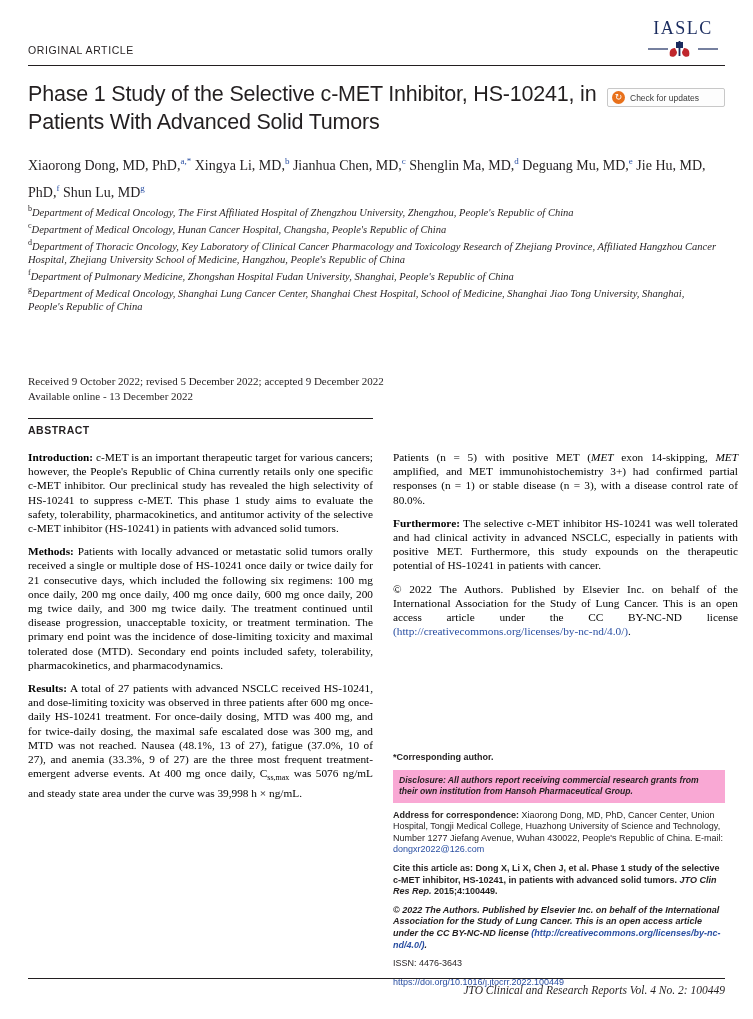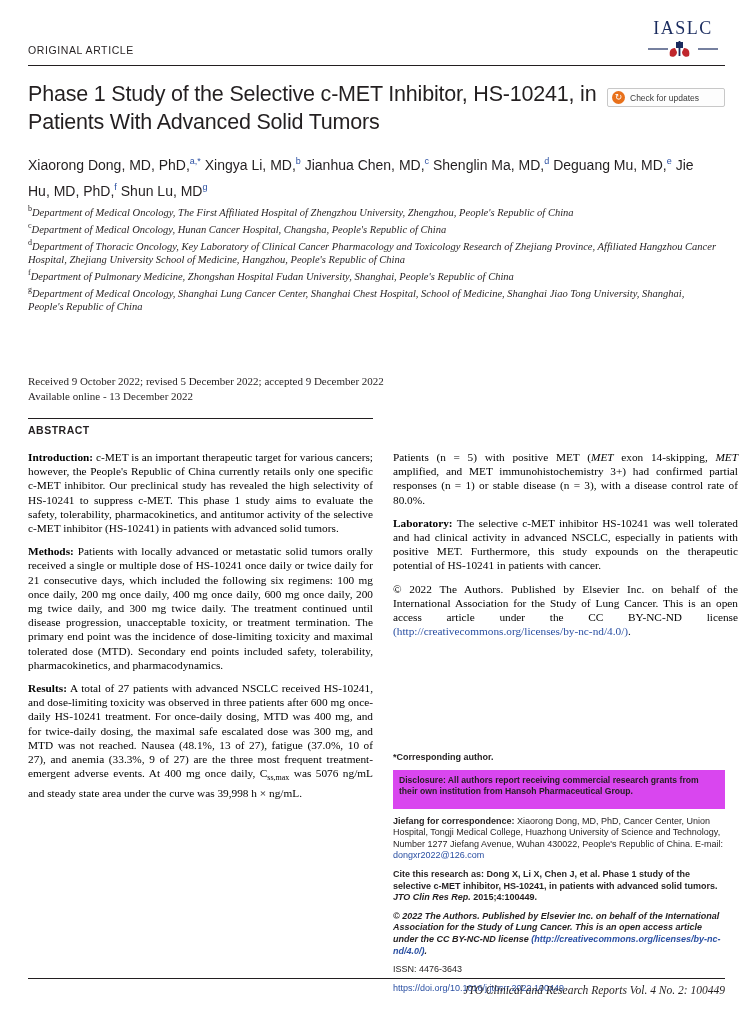--- a/index.html
+++ b/index.html
@@ -116,21 +116,21 @@
     color: #3a3a3a;
     margin-left: 5px;
   }
 
   
   .authors {
     position: absolute;
     left: 28px;
     top: 150px;
     width: 690px;
-    font-family: Liberation Sans, sans-serif;
+    font-family: Liberation Serif, serif;
     font-size: 14px;
     line-height: 22px;
     color: #231f20;
   }
   .authors sup { font-size: 9px; vertical-align: super; color:#2a4fa2; }
 
   
   .affils {
     position: absolute;
     left: 28px;
@@ -204,22 +204,23 @@
     font-family: "Liberation Sans", sans-serif;
     font-size: 9px;
     line-height: 11.6px;
     color: #231f20;
   }
   .corr .star {
     font-weight: bold;
     margin-bottom: 6px;
   }
   .corr .greybox {
-    background: #d946ef;
-    padding: 5px 6px 12px 6px;
+    background: #f9a8d4;
+    padding: 5px 6px 6px 6px;
+    font-style: italic;
     font-weight: bold;
     font-size: 8.6px;
     line-height: 11px;
     margin-bottom: 7px;
   }
   .corr p { margin: 0 0 7px 0; }
   .corr .bold { font-weight: bold; }
   .corr .ital { font-style: italic; }
   .corr .alink { color: #2a4fa2; }
 
@@ -302,36 +303,36 @@
     <p>
       <span class="lead">Results:</span><span> A total of 27 patients with advanced NSCLC received HS-10241, and dose-limiting toxicity was observed in three patients after 600 mg once-daily HS-10241 treatment. For once-daily dosing, MTD was 400 mg, and for twice-daily dosing, the maximal safe escalated dose was 300 mg, and MTD was not reached. Nausea (48.1%, 13 of 27), fatigue (37.0%, 10 of 27), and anemia (33.3%, 9 of 27) are the three most frequent treatment-emergent adverse events. At 400 mg once daily, C</span><span class="sub">ss,max</span><span> was 5076 ng/mL and steady state area under the curve was 39,998 h × ng/mL.</span>
     </p>
   </div>
 
   <div class="col right">
     <p>
       <span>Patients (n = 5) with positive MET (</span><i>MET</i><span> exon 14-skipping, </span><i>MET</i><span> amplified, and MET immunohistochemistry 3+) had confirmed partial responses (n = 1) or stable disease (n = 3), with a disease control rate of 80.0%.</span>
     </p>
     <p>
-      <span class="lead">Laboratory:</span><span> The selective c-MET inhibitor HS-10241 was well tolerated and had clinical activity in advanced NSCLC, especially in patients with positive MET. Furthermore, this study expounds on the therapeutic potential of HS-10241 in patients with cancer.</span>
+      <span class="lead">Furthermore:</span><span> The selective c-MET inhibitor HS-10241 was well tolerated and had clinical activity in advanced NSCLC, especially in patients with positive MET. Furthermore, this study expounds on the therapeutic potential of HS-10241 in patients with cancer.</span>
     </p>
     <p>
       <span>© 2022 The Authors. Published by Elsevier Inc. on behalf of the International Association for the Study of Lung Cancer. This is an open access article under the CC BY-NC-ND license</span>
       <span class="link">(http://creativecommons.org/licenses/by-nc-nd/4.0/)</span><span>.</span>
     </p>
   </div>
 
   <div class="corr">
     <div class="star">*Corresponding author.</div>
     <div class="greybox">Disclosure: All authors report receiving commercial research grants from their own institution from Hansoh Pharmaceutical Group.</div>
     <p>
-      <span class="bold">Jiefang for correspondence:</span><span> Xiaorong Dong, MD, PhD, Cancer Center, Union Hospital, Tongji Medical College, Huazhong University of Science and Technology, Number 1277 Jiefang Avenue, Wuhan 430022, People's Republic of China. E-mail: </span><span class="alink">dongxr2022@126.com</span>
-    </p>
-    <p>
-      <span class="bold">Cite this research as:</span><span class="bold"> Dong X, Li X, Chen J, et al. Phase 1 study of the selective c-MET inhibitor, HS-10241, in patients with advanced solid tumors. </span><span class="bold ital">JTO Clin Res Rep.</span><span class="bold"> 2015;4:100449.</span>
+      <span class="bold">Address for correspondence:</span><span> Xiaorong Dong, MD, PhD, Cancer Center, Union Hospital, Tongji Medical College, Huazhong University of Science and Technology, Number 1277 Jiefang Avenue, Wuhan 430022, People's Republic of China. E-mail: </span><span class="alink">dongxr2022@126.com</span>
+    </p>
+    <p>
+      <span class="bold">Cite this article as:</span><span class="bold"> Dong X, Li X, Chen J, et al. Phase 1 study of the selective c-MET inhibitor, HS-10241, in patients with advanced solid tumors. </span><span class="bold ital">JTO Clin Res Rep.</span><span class="bold"> 2015;4:100449.</span>
     </p>
     <p class="ital bold">
       <span>© 2022 The Authors. Published by Elsevier Inc. on behalf of the International Association for the Study of Lung Cancer. This is an open access article under the CC BY-NC-ND license </span><span class="alink">(http://creativecommons.org/licenses/by-nc-nd/4.0/)</span><span>.</span>
     </p>
     <p>ISSN: 4476-3643</p>
     <p class="alink">https://doi.org/10.1016/j.jtocrr.2022.100449</p>
   </div>
 
   <div class="rule-bottom"></div>
   <div class="journal-line">JTO Clinical and Research Reports   Vol. 4 No. 2: 100449</div>

